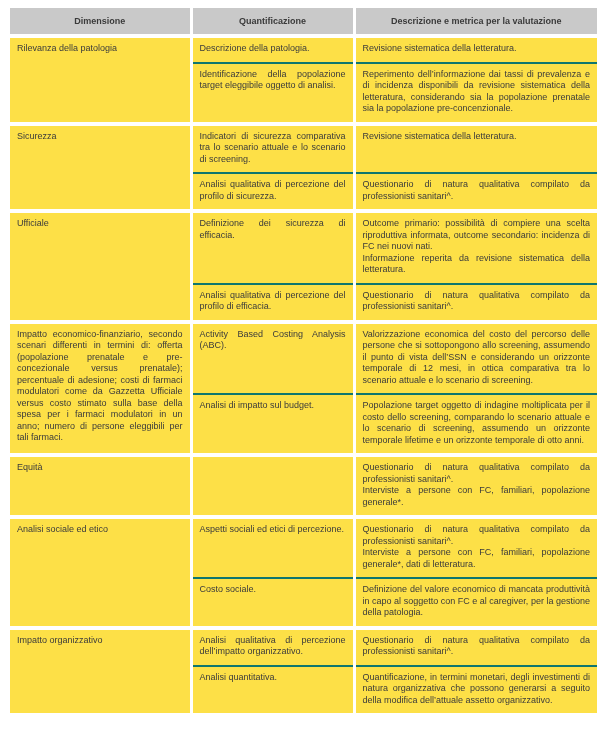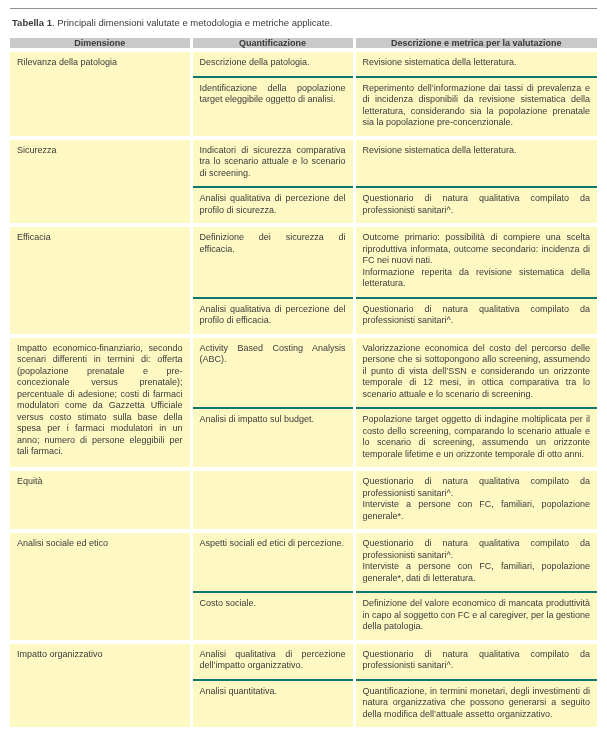--- a/index.html
+++ b/index.html
@@ -28,47 +28,44 @@
     table-layout: fixed;
   }
   col.c1 { width: 181px; }
   col.c2 { width: 163px; }
   col.c3 { width: 243px; }
   th {
     background: #c9c9c9;
     font-size: 9px;
     font-weight: bold;
     text-align: center;
-    padding: 0 4px;
+    padding: 8px 4px;
     color: #3a3a3a;
   }
   td {
-    background: #fef9c3;
+    background: #fde047;
     font-size: 9px;
     line-height: 11.5px;
     vertical-align: top;
     padding: 5px 7px 7px 7px;
     text-align: justify;
     white-space: pre-line;
     word-wrap: break-word;
     color: #3b3b3b;
   }
   .bl { border-left: 3px solid #ffffff; }
   thead th { border-bottom: 2px solid #ffffff; }
   tr.gstart td { border-top: 4px solid #ffffff; }
   tr.sub td { border-top: 2px solid #0f766e; }
 </style>
 </head>
 <body>
 
 <div class="page">
 
-  <div class="caption">
-    <span class="bold">Tabella 1</span><span>. Principali dimensioni valutate e metodologia e metriche applicate.</span>
-  </div>
 
   <table class="main">
     <colgroup>
       <col class="c1">
         <col class="c2">
         <col class="c3">
     </colgroup>
     <thead>
       <tr>
         <th>Dimensione</th>
@@ -92,21 +89,21 @@
         <td rowspan="2">Sicurezza</td>
         <td class="bl">Indicatori di sicurezza comparativa tra lo scenario attuale e lo scenario di screening.</td>
         <td class="bl">Revisione sistematica della letteratura.</td>
       </tr>
       <tr class="sub">
         <td class="bl">Analisi qualitativa di percezione del profilo di sicurezza.</td>
         <td class="bl">Questionario di natura qualitativa compilato da professionisti sanitari^.</td>
       </tr>
 
       <tr class="gstart">
-        <td rowspan="2">Efficacia</td>
+        <td rowspan="2">Ufficiale</td>
         <td class="bl">Definizione dei sicurezza di efficacia.</td>
         <td class="bl">Outcome primario: possibilità di compiere una scelta riproduttiva informata, outcome secondario: incidenza di FC nei nuovi nati.
 Informazione reperita da revisione sistematica della letteratura.</td>
       </tr>
       <tr class="sub">
         <td class="bl">Analisi qualitativa di percezione del profilo di efficacia.</td>
         <td class="bl">Questionario di natura qualitativa compilato da professionisti sanitari^.</td>
       </tr>
 
       <tr class="gstart">

